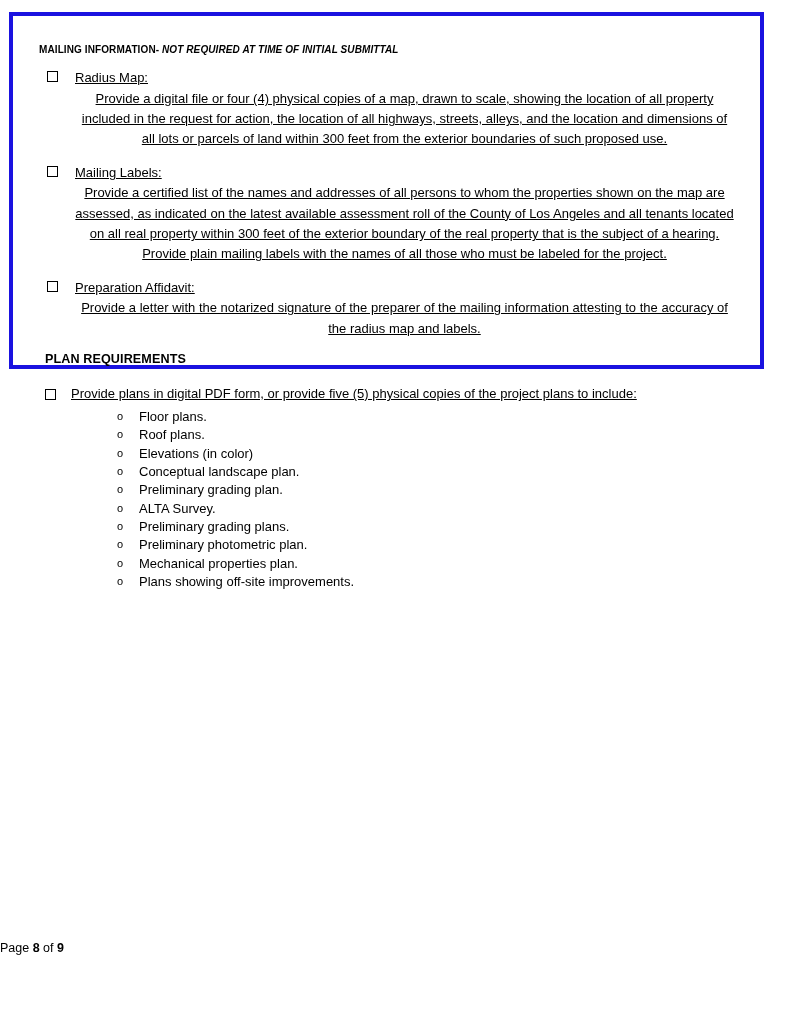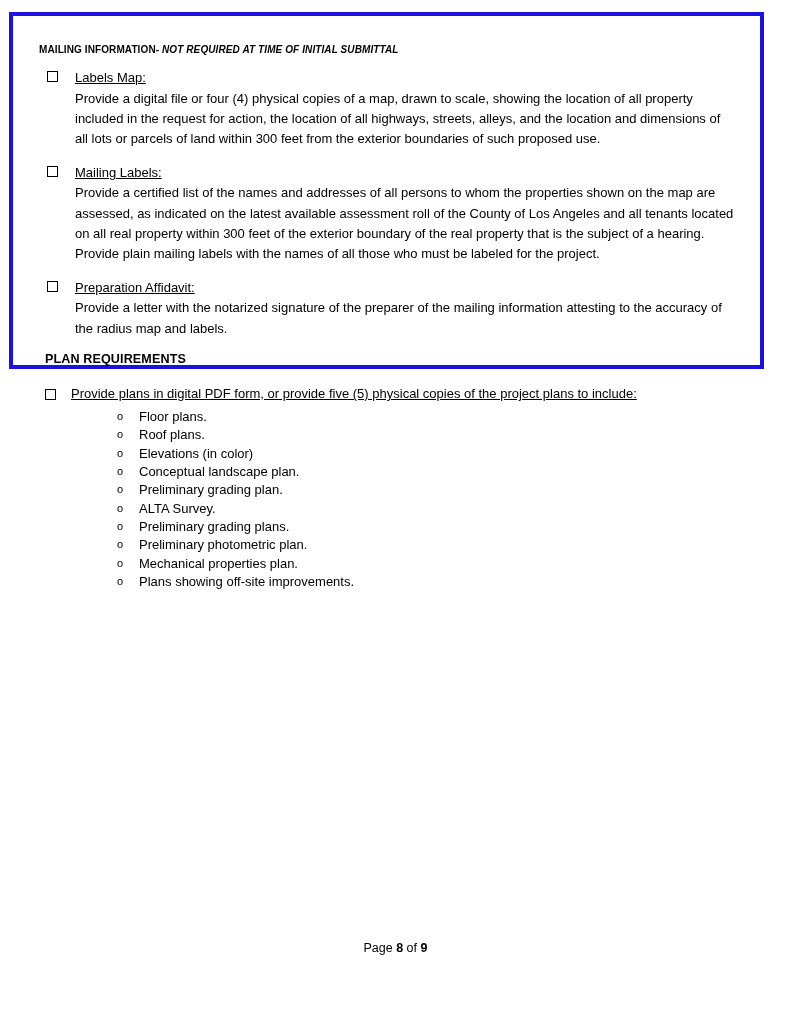--- a/index.html
+++ b/index.html
@@ -63,21 +63,22 @@
     font-size: 13px;
     text-decoration: underline;
     line-height: 1.45;
     display: block;
     margin-bottom: 1px;
   }
   .item-body {
     font-size: 13px;
     line-height: 1.56;
     display: block;
-    text-align: left;
+    text-align: center;
+    text-decoration: underline;
   }
 
   
   .plan-section {
     position: absolute;
     left: 9px;
     top: 352px;
     width: 755px;
     box-sizing: border-box;
     padding: 0 26px;
@@ -119,39 +120,38 @@
     font-size: 11px;
     line-height: 1.6;
   }
 
   
   .footer {
     position: absolute;
     left: 0;
     top: 941px;
     width: 791px;
-    text-align: center;
     font-size: 12.5px;
   }
   .footer b { font-weight: bold; }
 </style>
 </head>
 <body>
 
 <div class="page">
 
   <div class="mailing-box">
 
     <div class="section-heading">
       <span>MAILING INFORMATION- </span><span class="ital">NOT REQUIRED AT TIME OF INITIAL SUBMITTAL</span>
     </div>
 
     <div class="item">
       <span class="checkbox"></span>
-      <span class="item-title">Labels Map:</span>
+      <span class="item-title">Radius Map:</span>
       <span class="item-body">Provide a digital file or four (4) physical copies of a map, drawn to scale, showing the location of all property included in the request for action, the location of all highways, streets, alleys, and the location and dimensions of all lots or parcels of land within 300 feet from the exterior boundaries of such proposed use.</span>
     </div>
 
     <div class="item">
       <span class="checkbox"></span>
       <span class="item-title">Mailing Labels:</span>
       <span class="item-body">Provide a certified list of the names and addresses of all persons to whom the properties shown on the map are assessed, as indicated on the latest available assessment roll of the County of Los Angeles and all tenants located on all real property within 300 feet of the exterior boundary of the real property that is the subject of a hearing. Provide plain mailing labels with the names of all those who must be labeled for the project.</span>
     </div>
 
     <div class="item">

